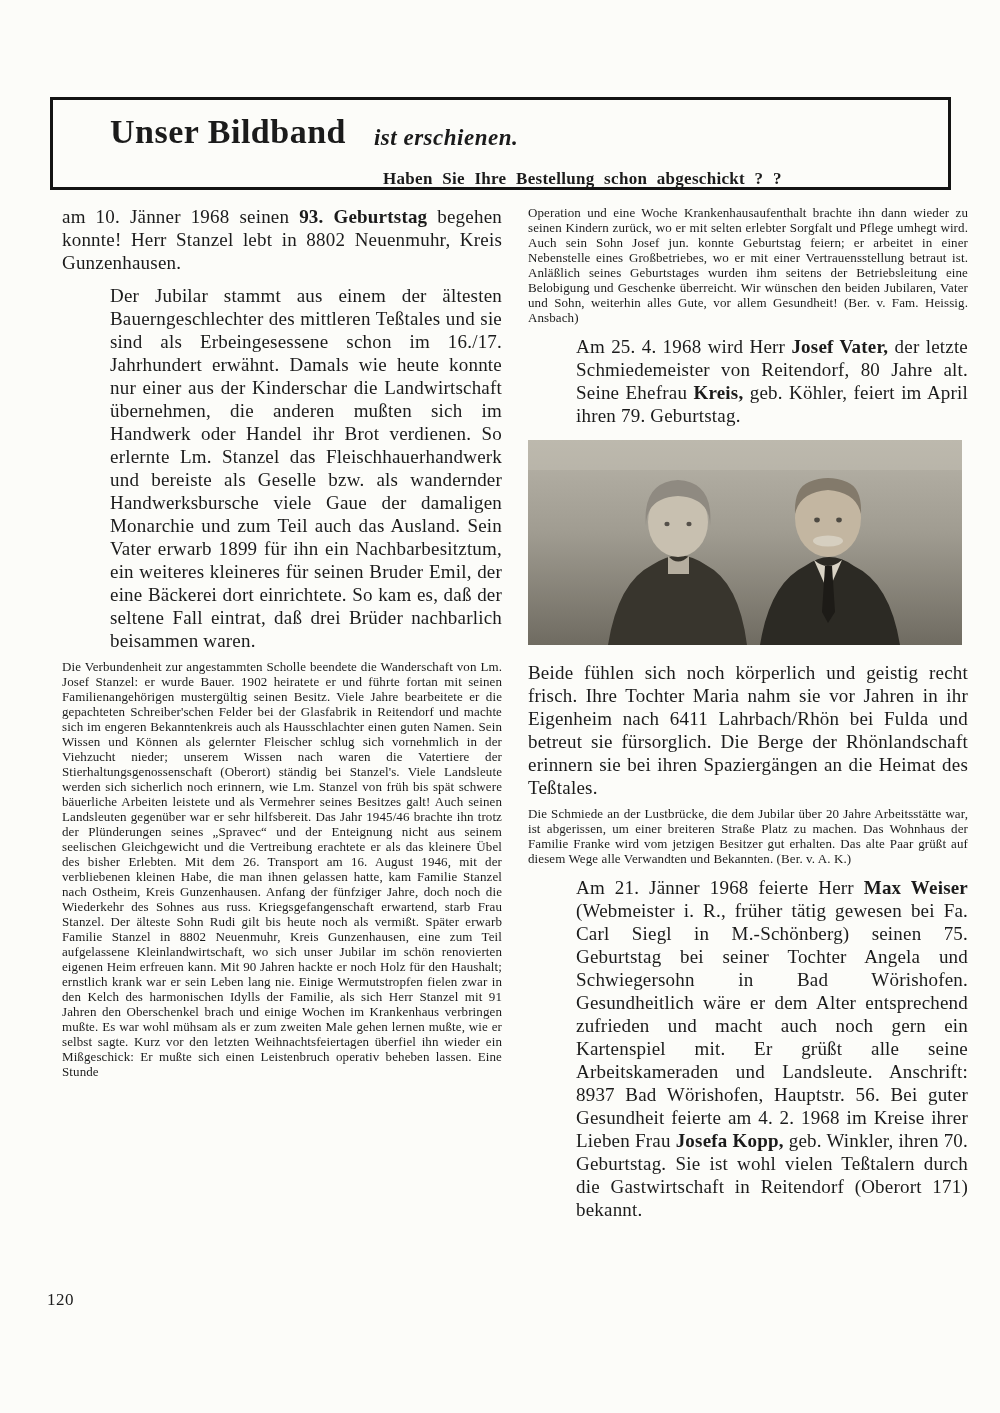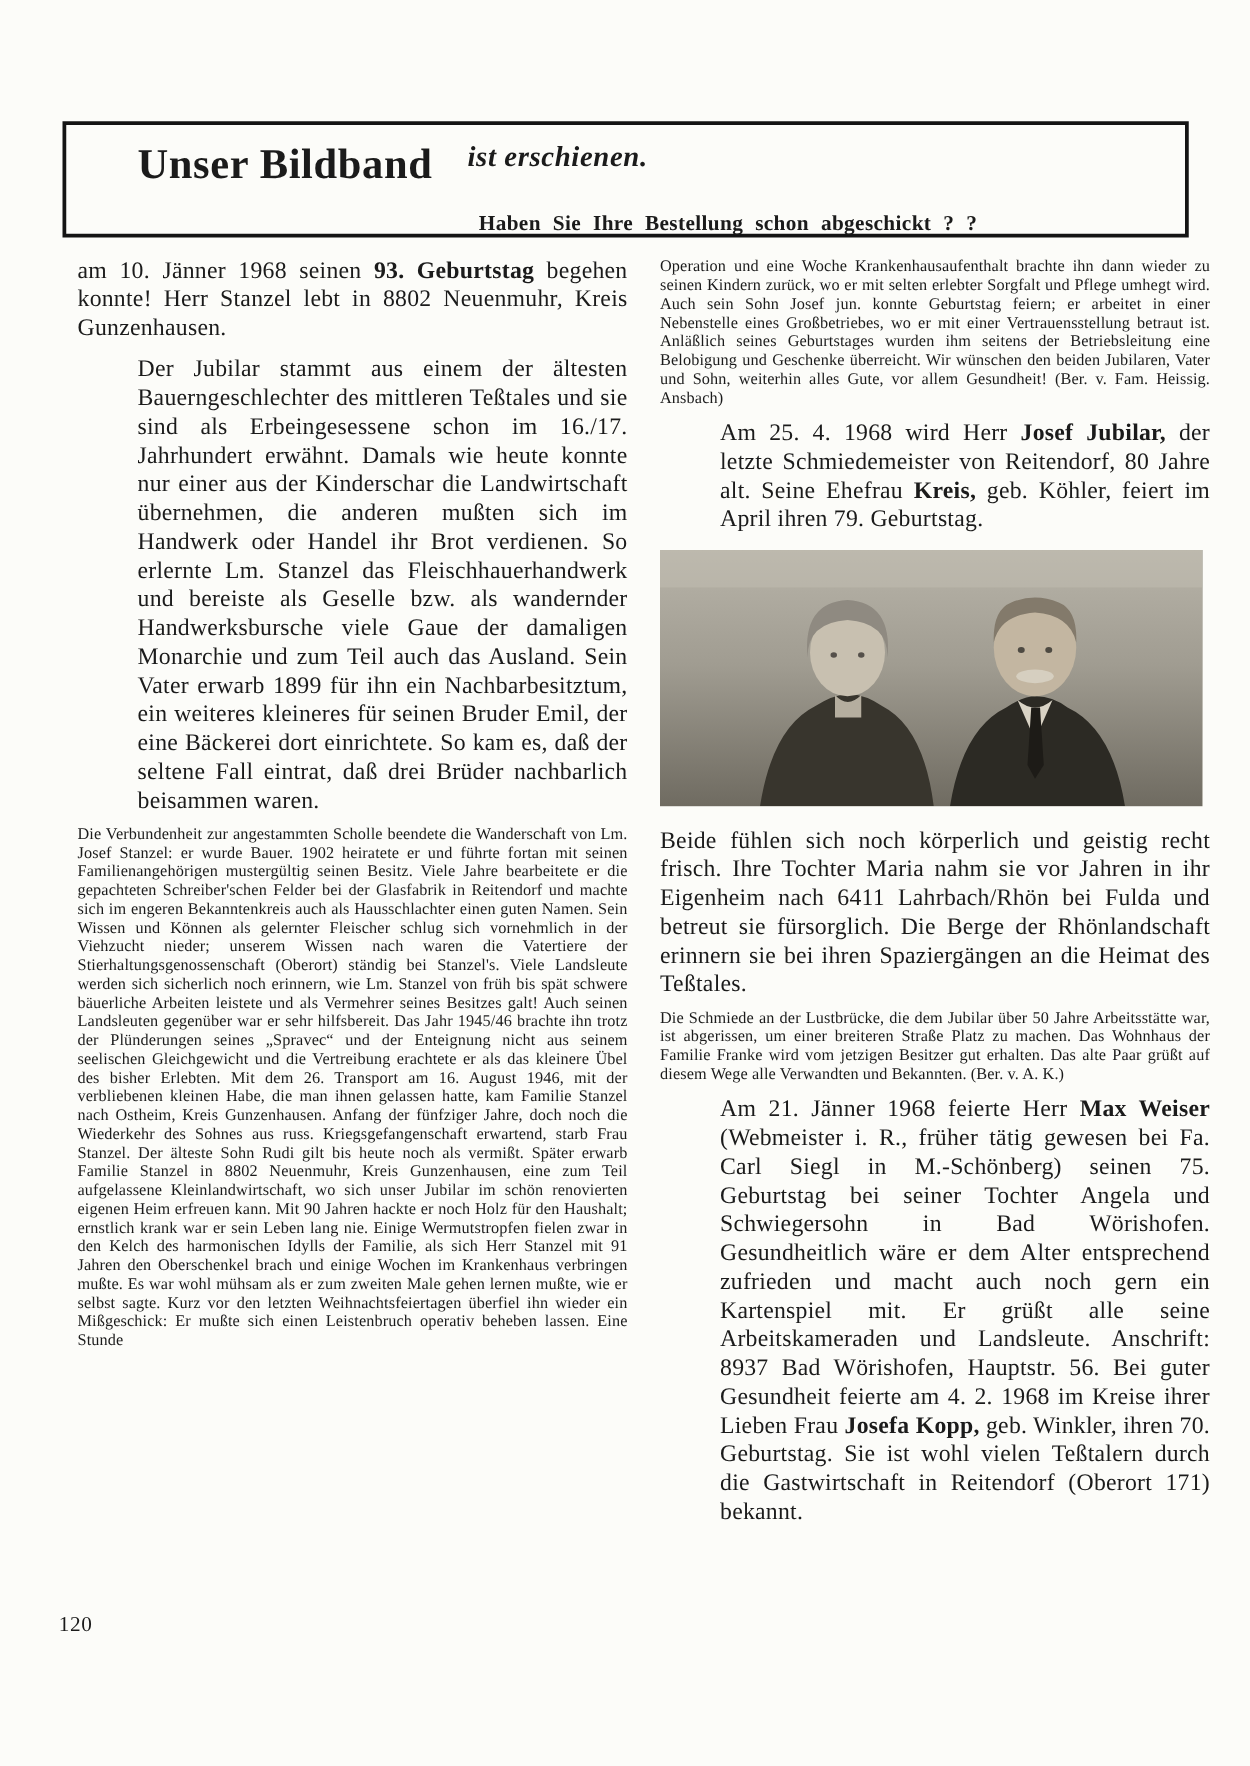--- a/index.html
+++ b/index.html
@@ -8,21 +8,21 @@
   .page {
     width: 1000px; height: 1413px; margin: 0 auto; position: relative;
     background: #fcfcf9; color: #1b1b1b;
     font-family: "Liberation Serif", "DejaVu Serif", serif;
     overflow: hidden;
   }
   .banner {
     position: absolute; left: 50px; top: 97px; width: 901px; height: 93px;
     border: 3px solid #141414; padding: 13px 20px 10px 57px;
   }
-  .banner-row1 { display: flex; align-items: flex-start; gap: 28px; }
+  .banner-row1 { display: flex; align-items: flex-end; gap: 28px; }
   .banner-title { font-size: 34px; font-weight: bold; letter-spacing: 0.5px; white-space: nowrap; }
   .banner-sub { font-size: 23px; font-weight: bold; letter-spacing: 0.5px; font-style: italic; }
   .banner-row2 { margin-top: 18px; margin-left: 273px; font-size: 17px; font-weight: bold; word-spacing: 5px; letter-spacing: 0.3px; }
   .columns {
     position: absolute; left: 62px; top: 205px; width: 906px;
     display: flex; gap: 26px;
   }
   .col { width: 440px; }
   .big {
     font-size: 19px; line-height: 23px; text-align: justify;
@@ -60,21 +60,21 @@
   <div class="columns">
 
     <div class="col">
       <p class="big"><span>am 10. Jänner 1968 seinen </span><b>93. Geburtstag</b><span> begehen konnte! Herr Stanzel lebt in 8802 Neuenmuhr, Kreis Gunzenhausen.</span></p>
       <p class="big mt-par"><span>Der Jubilar stammt aus einem der ältesten Bauerngeschlechter des mittleren Teßtales und sie sind als Erbeingesessene schon im 16./17. Jahrhundert erwähnt. Damals wie heute konnte nur einer aus der Kinderschar die Landwirtschaft übernehmen, die anderen mußten sich im Handwerk oder Handel ihr Brot verdienen. So erlernte Lm. Stanzel das Fleischhauerhandwerk und bereiste als Geselle bzw. als wandernder Handwerksbursche viele Gaue der damaligen Monarchie und zum Teil auch das Ausland. Sein Vater erwarb 1899 für ihn ein Nachbarbesitztum, ein weiteres kleineres für seinen Bruder Emil, der eine Bäckerei dort einrichtete. So kam es, daß der seltene Fall eintrat, daß drei Brüder nachbarlich beisammen waren.</span></p>
       <p class="small mt-small"><span>Die Verbundenheit zur angestammten Scholle beendete die Wanderschaft von Lm. Josef Stanzel: er wurde Bauer. 1902 heiratete er und führte fortan mit seinen Familienangehörigen mustergültig seinen Besitz. Viele Jahre bearbeitete er die gepachteten Schreiber'schen Felder bei der Glasfabrik in Reitendorf und machte sich im engeren Bekanntenkreis auch als Hausschlachter einen guten Namen. Sein Wissen und Können als gelernter Fleischer schlug sich vornehmlich in der Viehzucht nieder; unserem Wissen nach waren die Vatertiere der Stierhaltungsgenossenschaft (Oberort) ständig bei Stanzel's. Viele Landsleute werden sich sicherlich noch erinnern, wie Lm. Stanzel von früh bis spät schwere bäuerliche Arbeiten leistete und als Vermehrer seines Besitzes galt! Auch seinen Landsleuten gegenüber war er sehr hilfsbereit. Das Jahr 1945/46 brachte ihn trotz der Plünderungen seines „Spravec“ und der Enteignung nicht aus seinem seelischen Gleichgewicht und die Vertreibung erachtete er als das kleinere Übel des bisher Erlebten. Mit dem 26. Transport am 16. August 1946, mit der verbliebenen kleinen Habe, die man ihnen gelassen hatte, kam Familie Stanzel nach Ostheim, Kreis Gunzenhausen. Anfang der fünfziger Jahre, doch noch die Wiederkehr des Sohnes aus russ. Kriegsgefangenschaft erwartend, starb Frau Stanzel. Der älteste Sohn Rudi gilt bis heute noch als vermißt. Später erwarb Familie Stanzel in 8802 Neuenmuhr, Kreis Gunzenhausen, eine zum Teil aufgelassene Kleinlandwirtschaft, wo sich unser Jubilar im schön renovierten eigenen Heim erfreuen kann. Mit 90 Jahren hackte er noch Holz für den Haushalt; ernstlich krank war er sein Leben lang nie. Einige Wermutstropfen fielen zwar in den Kelch des harmonischen Idylls der Familie, als sich Herr Stanzel mit 91 Jahren den Oberschenkel brach und einige Wochen im Krankenhaus verbringen mußte. Es war wohl mühsam als er zum zweiten Male gehen lernen mußte, wie er selbst sagte. Kurz vor den letzten Weihnachtsfeiertagen überfiel ihn wieder ein Mißgeschick: Er mußte sich einen Leistenbruch operativ beheben lassen. Eine Stunde</span></p>
     </div>
 
     <div class="col">
       <p class="small"><span>Operation und eine Woche Krankenhausaufenthalt brachte ihn dann wieder zu seinen Kindern zurück, wo er mit selten erlebter Sorgfalt und Pflege umhegt wird. Auch sein Sohn Josef jun. konnte Geburtstag feiern; er arbeitet in einer Nebenstelle eines Großbetriebes, wo er mit einer Vertrauensstellung betraut ist. Anläßlich seines Geburtstages wurden ihm seitens der Betriebsleitung eine Belobigung und Geschenke überreicht. Wir wünschen den beiden Jubilaren, Vater und Sohn, weiterhin alles Gute, vor allem Gesundheit! (Ber. v. Fam. Heissig. Ansbach)</span></p>
-      <p class="big mt-par"><span>Am 25. 4. 1968 wird Herr </span><b>Josef Jubilar,</b><span> der letzte Schmiedemeister von Reitendorf, 80 Jahre alt. Seine Ehefrau </span><b>Kreis,</b><span> geb. Köhler, feiert im April ihren 79. Geburtstag.</span></p>
+      <p class="big mt-par"><span>Am 25. 4. 1968 wird Herr </span><b>Josef Vater,</b><span> der letzte Schmiedemeister von Reitendorf, 80 Jahre alt. Seine Ehefrau </span><b>Kreis,</b><span> geb. Köhler, feiert im April ihren 79. Geburtstag.</span></p>
 
       <div class="photo-frame">
         <svg viewBox="0 0 434 205" preserveAspectRatio="none" aria-hidden="true">
           <defs>
             <linearGradient id="bgGrad" x1="0" y1="0" x2="0" y2="1">
               <stop offset="0" stop-color="#b8b4a9"></stop>
               <stop offset="0.45" stop-color="#a09c91"></stop>
               <stop offset="1" stop-color="#6f6b61"></stop>
             </linearGradient>
           </defs>
@@ -93,21 +93,21 @@
           <path d="M267 74 Q266 48 281 42 Q300 34 319 42 Q334 48 333 74 Q328 52 300 50 Q272 52 267 74 Z" fill="#837a6b"></path>
           <ellipse cx="300" cy="101" rx="15" ry="5.5" fill="#d6cfc0"></ellipse>
           <ellipse cx="289" cy="80" rx="2.8" ry="2.4" fill="#4e4a42"></ellipse>
           <ellipse cx="311" cy="80" rx="2.8" ry="2.4" fill="#4e4a42"></ellipse>
           <path d="M286 120 L300 152 L314 120 Q300 132 286 120 Z" fill="#d9d3c5"></path>
           <path d="M297 126 L304 126 L307 172 L300 183 L294 172 Z" fill="#1d1b17"></path>
         </svg>
       </div>
 
       <p class="big"><span>Beide fühlen sich noch körperlich und geistig recht frisch. Ihre Tochter Maria nahm sie vor Jahren in ihr Eigenheim nach 6411 Lahrbach/Rhön bei Fulda und betreut sie fürsorglich. Die Berge der Rhönlandschaft erinnern sie bei ihren Spaziergängen an die Heimat des Teßtales.</span></p>
-      <p class="small mt-small"><span>Die Schmiede an der Lustbrücke, die dem Jubilar über 50 Jahre Arbeitsstätte war, ist abgerissen, um einer breiteren Straße Platz zu machen. Das Wohnhaus der Familie Franke wird vom jetzigen Besitzer gut erhalten. Das alte Paar grüßt auf diesem Wege alle Verwandten und Bekannten. (Ber. v. A. K.)</span></p>
+      <p class="small mt-small"><span>Die Schmiede an der Lustbrücke, die dem Jubilar über 20 Jahre Arbeitsstätte war, ist abgerissen, um einer breiteren Straße Platz zu machen. Das Wohnhaus der Familie Franke wird vom jetzigen Besitzer gut erhalten. Das alte Paar grüßt auf diesem Wege alle Verwandten und Bekannten. (Ber. v. A. K.)</span></p>
       <p class="big mt-par"><span>Am 21. Jänner 1968 feierte Herr </span><b>Max Weiser</b><span> (Webmeister i. R., früher tätig gewesen bei Fa. Carl Siegl in M.-Schönberg) seinen 75. Geburtstag bei seiner Tochter Angela und Schwiegersohn in Bad Wörishofen. Gesundheitlich wäre er dem Alter entsprechend zufrieden und macht auch noch gern ein Kartenspiel mit. Er grüßt alle seine Arbeitskameraden und Landsleute. Anschrift: 8937 Bad Wörishofen, Hauptstr. 56. Bei guter Gesundheit feierte am 4. 2. 1968 im Kreise ihrer Lieben Frau </span><b>Josefa Kopp,</b><span> geb. Winkler, ihren 70. Geburtstag. Sie ist wohl vielen Teßtalern durch die Gastwirtschaft in Reitendorf (Oberort 171) bekannt.</span></p>
     </div>
 
   </div>
 
   <div class="page-number">120</div>
 
 </div>
 
 </body></html>

